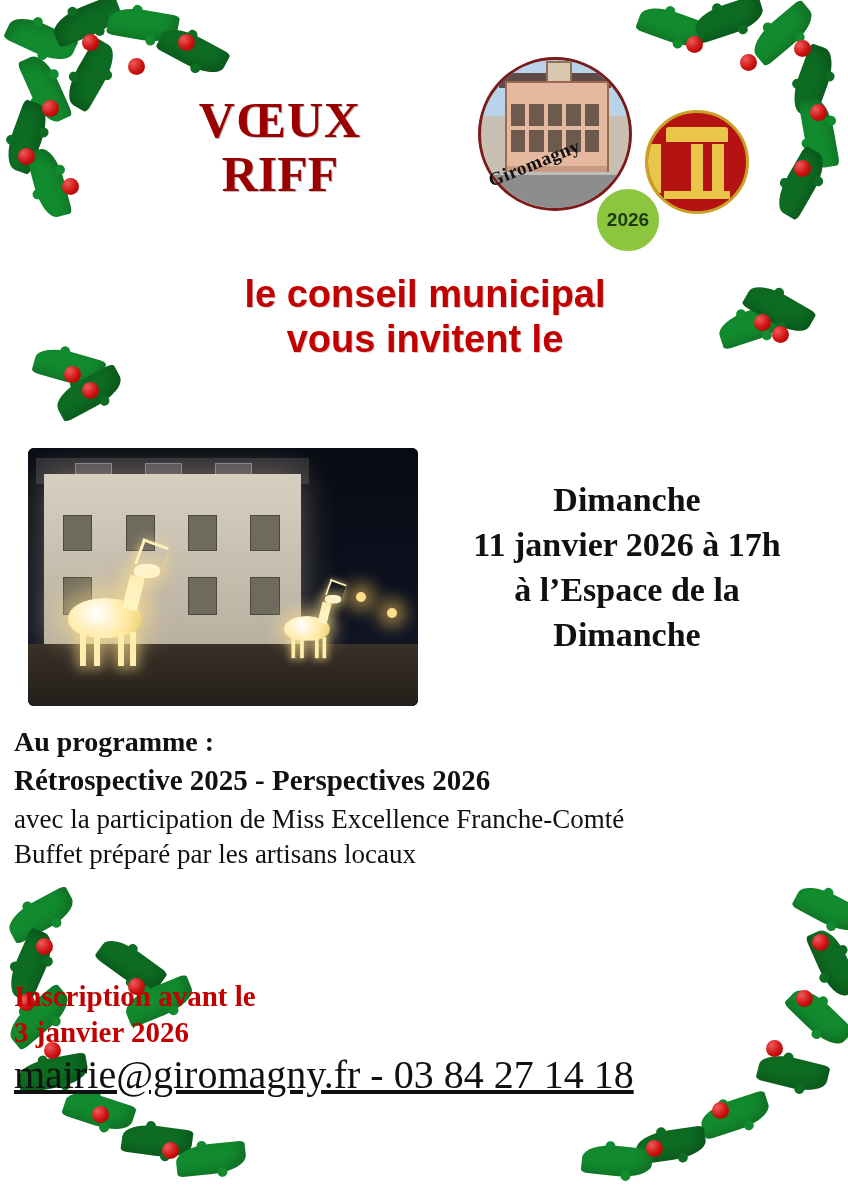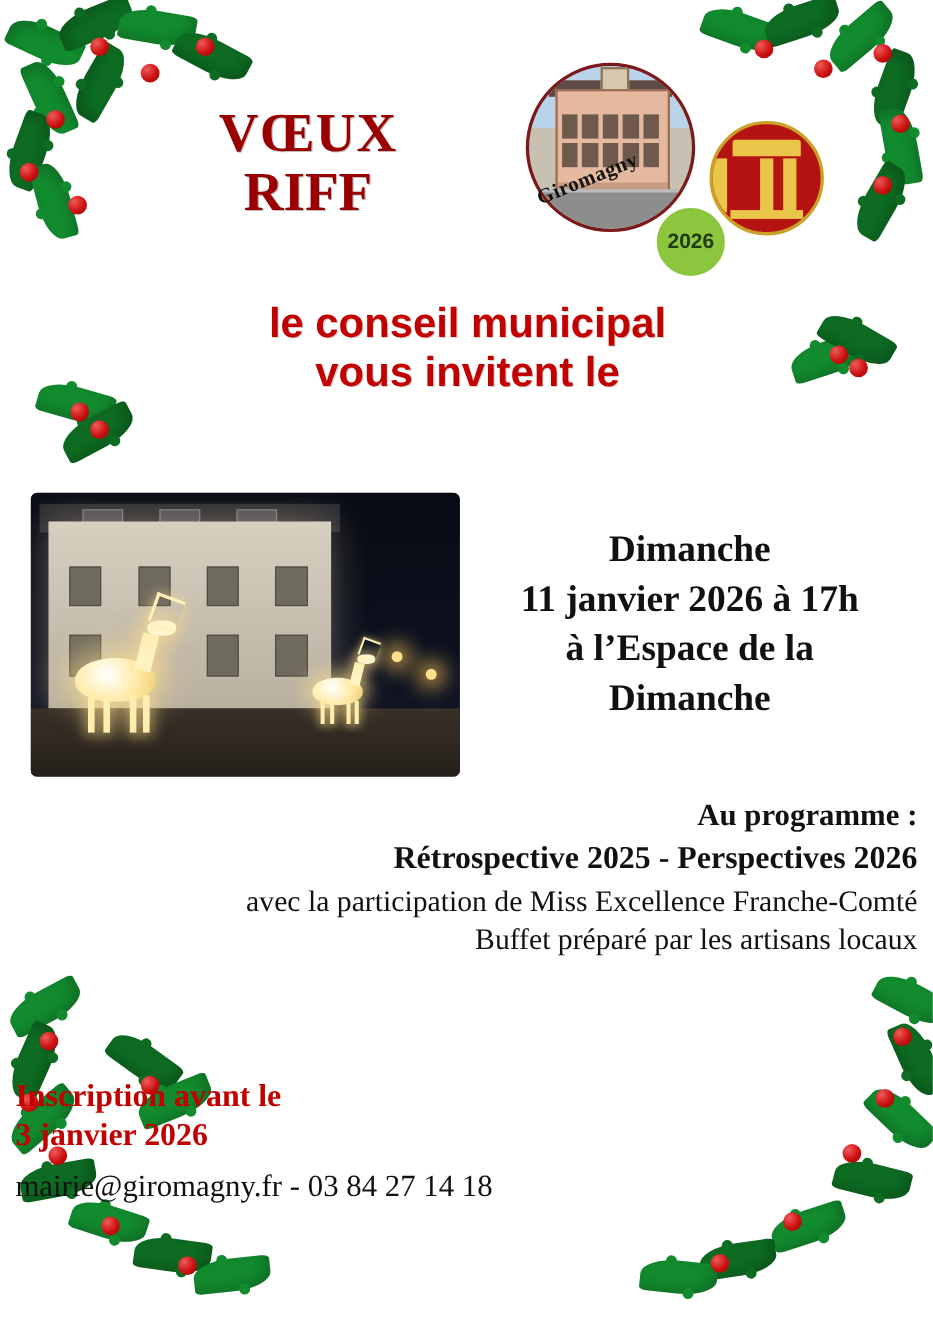--- a/index.html
+++ b/index.html
@@ -340,21 +340,21 @@
     font-size: 34px;
     line-height: 1.32;
   }
 
   
   .programme {
     position: absolute;
     left: 14px;
     top: 726px;
     width: 820px;
-    text-align: right;
+    text-align: left;
     color: #111111;
     font-family: "Liberation Serif", serif;
   }
   .prog-title {
     font-size: 28px;
     font-weight: bold;
     margin-bottom: 6px;
   }
   .prog-sub {
     font-size: 29px;
@@ -375,24 +375,25 @@
     text-align: left;
   }
   .insc-title {
     color: #c20000;
     font-family: "Liberation Serif", serif;
     font-weight: bold;
     font-size: 29px;
     line-height: 1.25;
   }
   .insc-contact {
-    margin-top: 12px;
+    margin-top: 0;
     color: #111111;
     font-family: "Liberation Serif", serif;
-    font-size: 28px;
+    font-size: 40px;
+    text-decoration: underline;
   }
 </style>
 </head>
 <body>
 
 <div class="poster">
 
   <div class="holly" style="left:0px; top:0px; width:250px; height:230px;">
     <div class="leaf" style="left:6px;  top:24px;  transform: rotate(205deg);"></div>
     <div class="leaf dark" style="left:52px; top:6px;  transform: rotate(158deg);"></div>

